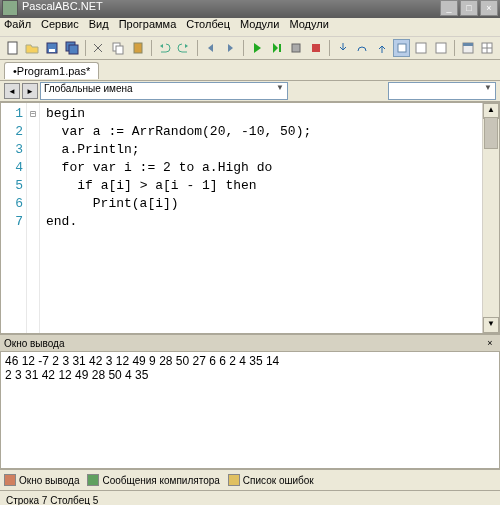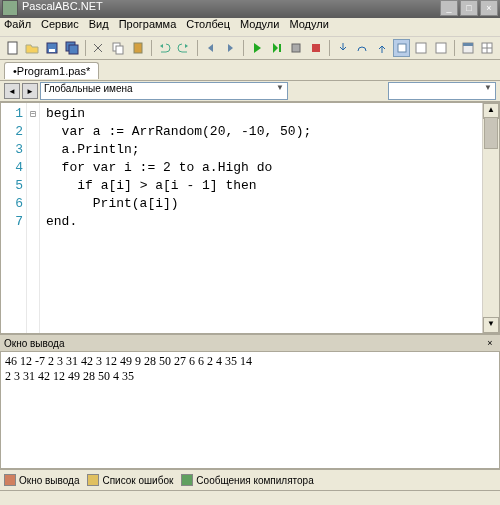--- a/index.html
+++ b/index.html
@@ -22,21 +22,21 @@
 .editor-wrap{display:flex;height:230px;background:#fff;border:1px solid #aca899;margin:0;position:relative}
 .gutter{width:22px;background:#fff;border-right:1px solid #e8e8e8;color:#2b91af;font-family:Consolas,'Courier New',monospace;font-size:13px;text-align:right;padding:2px 3px 0 0;line-height:18px}
 .fold{width:12px;border-right:1px solid #e8e8e8;font-family:monospace;font-size:10px;color:#808080;text-align:center;line-height:18px;padding-top:2px}
 .code{flex:1;font-family:Consolas,'Courier New',monospace;font-size:13px;padding:2px 4px 0 6px;line-height:18px;white-space:pre;overflow:hidden}
 .kw{font-weight:normal;color:#000}
 .scroll-v{width:16px;background:#ece9d8;border-left:1px solid #d4d0c8;position:relative}
 .scroll-v .thumb{position:absolute;top:14px;left:1px;right:1px;height:30px;background:#c8c4b8;border:1px solid #aca899}
 .scroll-v .sbtn{height:14px;background:#ece9d8;border:1px solid #aca899;font-size:8px;text-align:center;line-height:12px}
 .output-title{background:#d6d2c2;height:16px;border-top:1px solid #aca899;border-bottom:1px solid #aca899;padding:0 4px;font-size:10px;display:flex;align-items:center;justify-content:space-between}
 .output-title .xbtn{width:12px;height:12px;font-size:9px;line-height:12px;text-align:center;cursor:pointer}
-.output{background:#fff;height:112px;border:1px solid #aca899;border-top:none;font-family:Liberation Serif, serif;font-size:12px;padding:2px 4px;white-space:pre-wrap;overflow:hidden}
+.output{background:#fff;height:112px;border:1px solid #aca899;border-top:none;font-family:Liberation Sans, sans-serif;font-size:12px;padding:2px 4px;white-space:pre-wrap;overflow:hidden}
 .bottom-tabs{background:#ece9d8;height:20px;display:flex;align-items:center;padding:0 4px;border-top:1px solid #aca899;gap:8px}
 .btab{display:flex;align-items:center;font-size:10px;cursor:pointer;gap:3px}
 .btab .sq{width:10px;height:10px;border:1px solid #888}
 .statusbar{background:#ece9d8;height:18px;border-top:1px solid #aca899;display:flex;align-items:center;padding:0 6px;font-size:10px;justify-content:space-between}
 </style>
 </head>
 <body>
 
 <div class="titlebar">
   <span class="icon"></span>
@@ -235,23 +235,24 @@
 </div>
 <div class="output">46 12 -7 2 3 31 42 3 12 49 9 28 50 27 6 6 2 4 35 14
 2 3 31 42 12 49 28 50 4 35</div>
 
 <div class="bottom-tabs">
   <div class="btab">
       <span class="sq" style="background:#d08060"></span>
       <span>Окно вывода</span>
     </div>
   <div class="btab">
+      <span class="sq" style="background:#60a060"></span>
+      <span>Сообщения компилятора</span>
+    </div>
+  <div class="btab">
       <span class="sq" style="background:#e0c060"></span>
       <span>Список ошибок</span>
     </div>
-  <div class="btab">
-      <span class="sq" style="background:#60a060"></span>
-      <span>Сообщения компилятора</span>
-    </div>
 </div>
 
 <div class="statusbar">
+  <span>Строка 7 Столбец 5</span>
 </div>
 
 </body></html>

